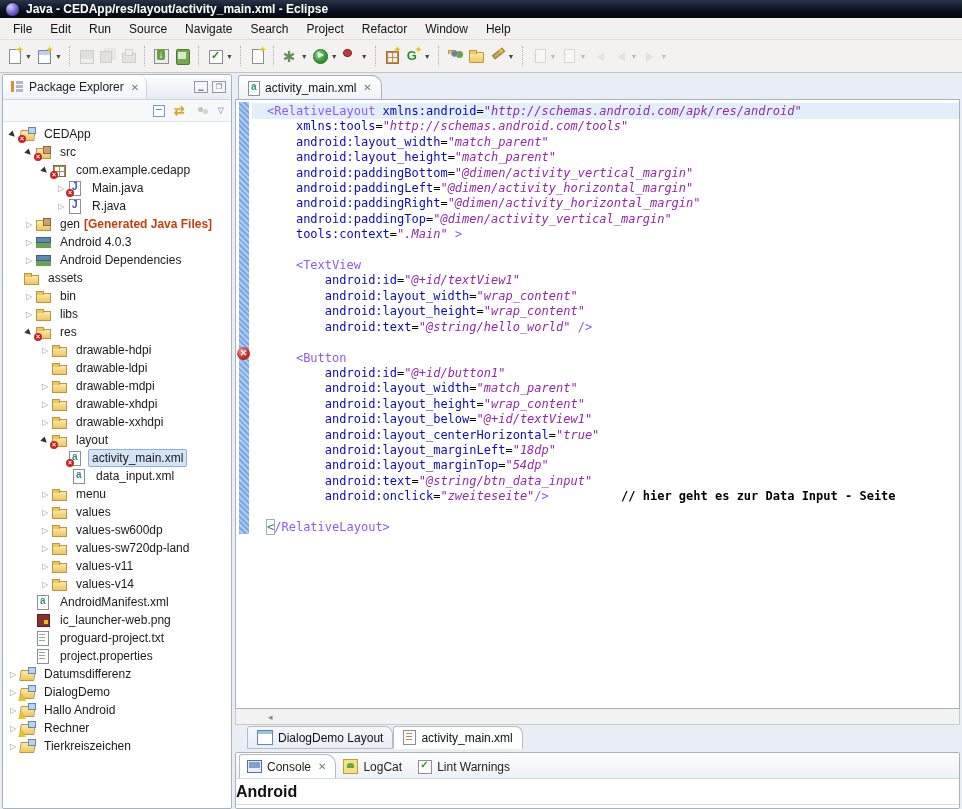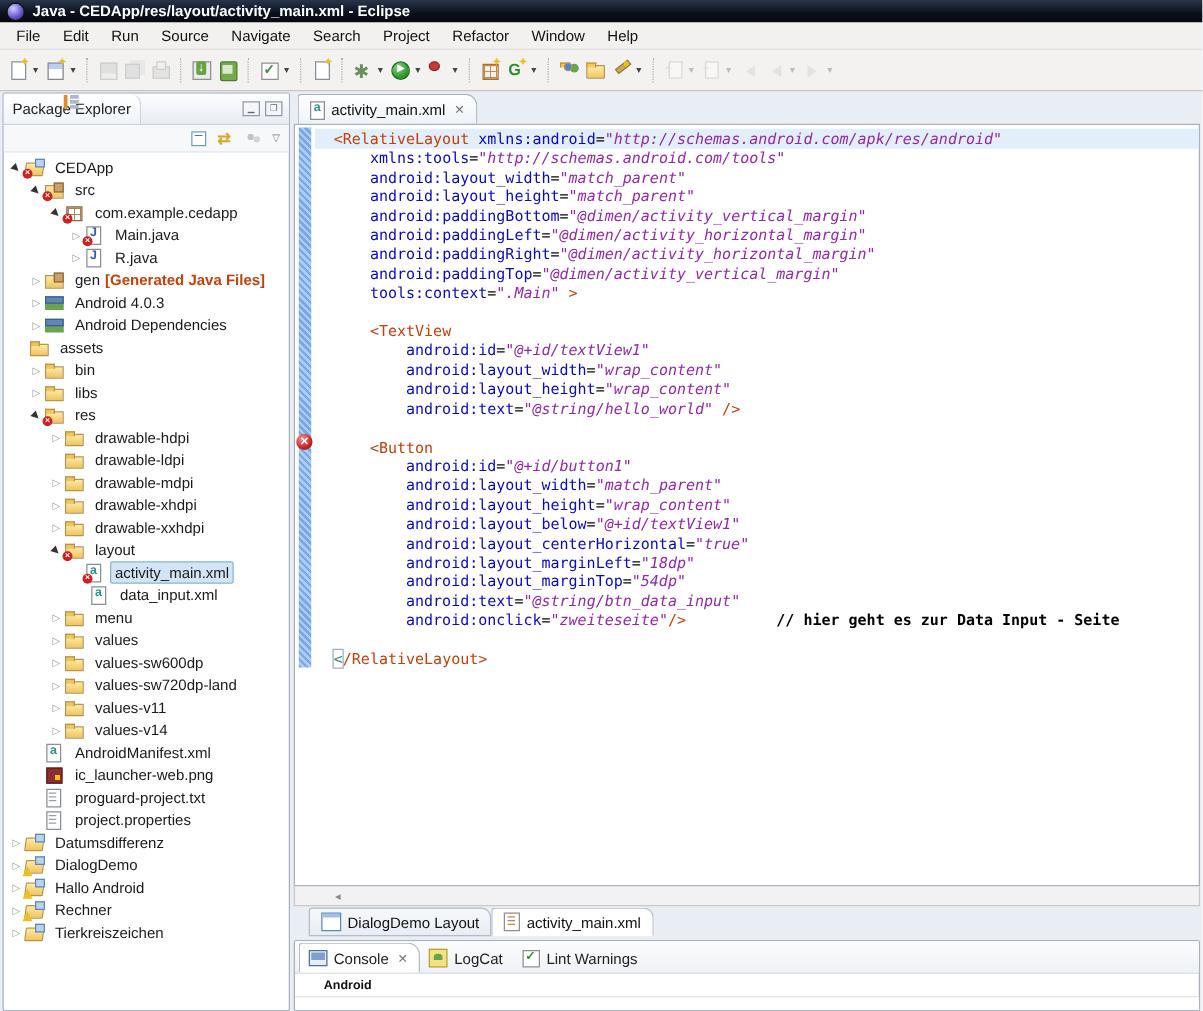--- a/index.html
+++ b/index.html
@@ -84,21 +84,21 @@
   
   .workbench{position:absolute;top:72px;left:0;right:0;bottom:0;display:flex;
     padding:2px 2px 0 2px;gap:3px;}
   .panel{background:#fff;border:1px solid #a9b1bf;border-radius:2px;}
   
   .left-panel{width:228px;display:flex;flex-direction:column;}
   .lp-header{height:24px;background:linear-gradient(#fdfdfe,#e7ecf3);
     border-bottom:1px solid #ccd3dd;display:flex;align-items:center;}
   .lp-tab{display:flex;align-items:center;gap:5px;height:100%;padding:0 7px;
     background:linear-gradient(#fff,#f0f4f9);border-right:1px solid #ccd3dd;
-    border-radius:2px 9px 0 0;font-size:12px;color:#222;flex-direction:column;}
+    border-radius:2px 9px 0 0;font-size:12px;color:#222;}
   .pe-icon{width:14px;height:14px;position:relative;}
   .pe-icon::before{content:"";position:absolute;left:1px;top:1px;width:3px;height:11px;background:#d88f2f;}
   .pe-icon::after{content:"";position:absolute;left:6px;top:1px;width:7px;height:3px;background:#b0b8c8;
     box-shadow:0 4px 0 #b0b8c8,0 8px 0 #b0b8c8;}
   .tab-close{color:#777;font-size:10px;margin-left:2px;}
   .lp-winbtns{margin-left:auto;display:flex;gap:4px;padding-right:5px;}
   .winbtn{width:12px;height:10px;border:1px solid #8f99a8;background:#f4f6f9;font-size:7px;
     color:#5a6575;display:flex;align-items:center;justify-content:center;}
   .lp-toolbar{height:21px;background:#f6f8fa;border-bottom:1px solid #e3e7ed;
     display:flex;align-items:center;justify-content:flex-end;gap:7px;padding-right:7px;}
@@ -161,21 +161,21 @@
     border-radius:3px 10px 0 0;font-size:12px;color:#111;}
   .ed-body{position:relative;height:608px;background:#fff;border:1px solid #a9b1bf;overflow:hidden;}
   .line-hl{position:absolute;left:16px;right:0;top:3px;height:16px;background:#e3eefb;}
   .annot-bar{position:absolute;left:3px;top:2px;width:10px;height:432px;
     background:repeating-linear-gradient(45deg,#79a7e8 0 2px,#aecbf1 2px 4px);}
   .err-marker{position:absolute;left:1px;top:247px;width:13px;height:13px;border-radius:50%;
     background:radial-gradient(circle at 35% 30%,#f08f8f,#cc2222 60%,#8f1212);
     color:#fff;font-size:9px;font-weight:bold;text-align:center;line-height:13px;z-index:4;}
   .code{position:absolute;left:31px;top:4px;font-family:"DejaVu Sans Mono",monospace;
     font-size:12px;line-height:15.4px;white-space:pre;}
-  .tk-g{color:#c2410c;}
+  .tk-g{color:#8b5cf6;}
   .tk-a{color:#0a0ac0;}
   .tk-v{color:#9328a8;font-style:italic;}
   .tk-p{color:#000;}
   .tk-c{color:#000;font-weight:bold;}
   .tk-gb{color:#3f7f7f;outline:1px solid #9ab0c0;}
   .ed-hscroll{height:15px;background:#f2f2f2;border:1px solid #c9c9c9;border-top:none;
     display:flex;align-items:center;padding-left:32px;color:#8a8a8a;font-size:9px;}
   .ed-bottomtabs{height:24px;display:flex;align-items:flex-end;padding-left:12px;}
   .ebt{height:21px;display:flex;align-items:center;gap:5px;padding:0 9px;font-size:12px;color:#111;
     background:linear-gradient(#f6f8fb,#e8edf4);border:1px solid #b5bcc8;border-radius:3px 8px 0 0;}
@@ -192,21 +192,21 @@
   .cs-tab{height:23px;display:flex;align-items:center;gap:5px;padding:0 9px 0 7px;font-size:12px;
     color:#222;border-radius:3px 10px 0 0;}
   .cs-tab.active{background:#fff;border:1px solid #b5bcc8;border-bottom:none;}
   .console-icon{width:13px;height:11px;background:#e8eef6;border:1px solid #4f6fa8;position:relative;}
   .console-icon::before{content:"";position:absolute;left:1px;top:1px;right:1px;height:6px;background:#7f9fd0;}
   .logcat-icon{width:13px;height:13px;background:#f3e27f;border:1px solid #b8a23f;position:relative;}
   .logcat-icon::before{content:"";position:absolute;left:3px;top:3px;width:7px;height:5px;
     background:#69a34f;border-radius:3px 3px 0 0;}
   .lint-icon{width:12px;height:12px;background:#fff;border:1px solid #8f8f8f;position:relative;}
   .lint-icon::before{content:"✓";position:absolute;left:1px;top:-2px;color:#2f8f2f;font-size:10px;font-weight:bold;}
-  .cs-status{font-size:10px;font-weight:bold;color:#111;padding:4px 0 3px 23px;
+  .cs-status{font-size:16px;font-weight:bold;color:#111;padding:4px 0 3px 0;
     border-bottom:1px solid #dcdcdc;}
   .cs-body{flex:1;background:#fff;}
 </style>
 </head>
 <body>
 
 <div class="titlebar">
   <span class="app-icon"></span>
   <span>Java - CEDApp/res/layout/activity_main.xml - Eclipse</span>
 </div>

